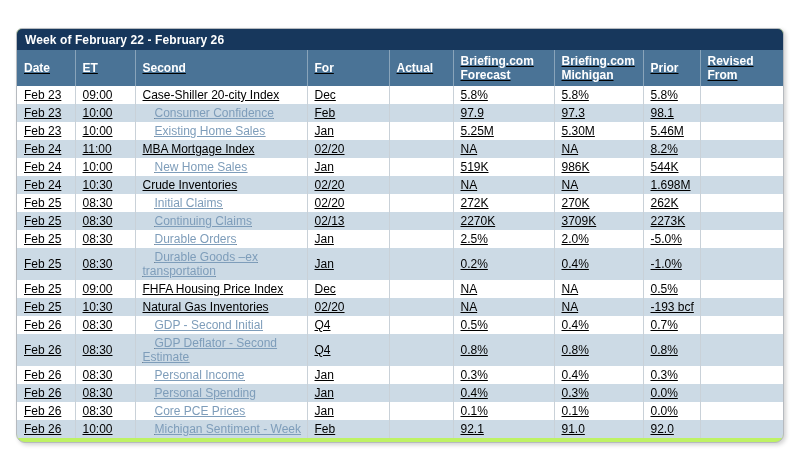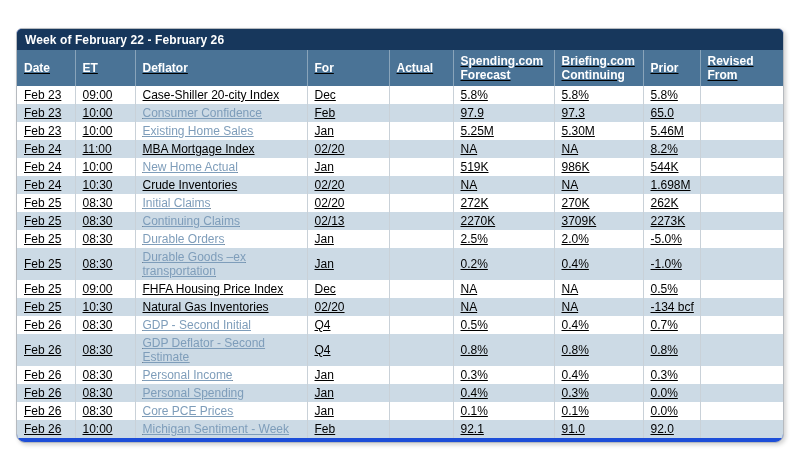--- a/index.html
+++ b/index.html
@@ -15,21 +15,21 @@
     width: 800px;
     height: 467px;
     background: #ffffff;
     overflow: hidden;
   }
   .calendar-panel {
     position: absolute;
     left: 16px;
     top: 28px;
     width: 766px;
-    background: #1d4ed8;
+    background: #bef264;
     border: 1px solid #b6babf;
     border-radius: 6px 6px 9px 9px;
     box-shadow: 2px 2px 4px rgba(0,0,0,0.18);
     overflow: hidden;
     padding-bottom: 4px;
   }
   .title-bar {
     background: var(--title-bar, #17375c);
     color: #ffffff;
     font-size: 12px;
@@ -64,20 +64,21 @@
     line-height: 14px;
     border-right: 1px solid #c9d1d8;
     overflow: hidden;
   }
   tbody td:last-child { border-right: none; }
   tbody tr.alt td { background: var(--row-shaded, #ccdae5); }
   a.release-link {
     color: var(--link, #7e9dba);
     text-decoration: underline;
     cursor: pointer;
+    margin-left: 12px;
   }
 </style>
 </head>
 <body>
 
 <div class="page">
   <div class="calendar-panel">
     <div class="title-bar">
       <span>Week of February 22 - February 26</span>
     </div>
@@ -90,25 +91,25 @@
           <col style="width:64px">
           <col style="width:101px">
         <col style="width:89px">
           <col style="width:57px">
           <col style="width:85px">
       </colgroup>
       <thead>
         <tr id="header-row">
             <th>Date</th>
             <th>ET</th>
-            <th>Deflator</th>
+            <th>Second</th>
             <th>For</th>
             <th>Actual</th>
-            <th>Spending.com Forecast</th>
-            <th>Briefing.com Continuing</th>
+            <th>Briefing.com Forecast</th>
+            <th>Briefing.com Michigan</th>
             <th>Prior</th>
             <th>Revised From</th>
           </tr>
       </thead>
       <tbody id="table-body">
           <tr>
             <td>Feb 23</td>
             <td>09:00</td>
             <td><span>Case-Shiller 20-city Index</span></td>
             <td>Dec</td>
@@ -119,21 +120,21 @@
             <td></td>
           </tr>
           <tr class="alt">
             <td>Feb 23</td>
             <td>10:00</td>
             <td><a class="release-link" href="#">Consumer Confidence</a></td>
             <td>Feb</td>
             <td></td>
             <td>97.9</td>
             <td>97.3</td>
-            <td>65.0</td>
+            <td>98.1</td>
             <td></td>
           </tr>
           <tr>
             <td>Feb 23</td>
             <td>10:00</td>
             <td><a class="release-link" href="#">Existing Home Sales</a></td>
             <td>Jan</td>
             <td></td>
             <td>5.25M</td>
             <td>5.30M</td>
@@ -147,21 +148,21 @@
             <td>02/20</td>
             <td></td>
             <td>NA</td>
             <td>NA</td>
             <td>8.2%</td>
             <td></td>
           </tr>
           <tr>
             <td>Feb 24</td>
             <td>10:00</td>
-            <td><a class="release-link" href="#">New Home Actual</a></td>
+            <td><a class="release-link" href="#">New Home Sales</a></td>
             <td>Jan</td>
             <td></td>
             <td>519K</td>
             <td>986K</td>
             <td>544K</td>
             <td></td>
           </tr>
           <tr class="alt">
             <td>Feb 24</td>
             <td>10:30</td>
@@ -229,21 +230,21 @@
             <td></td>
           </tr>
           <tr class="alt">
             <td>Feb 25</td>
             <td>10:30</td>
             <td><span>Natural Gas Inventories</span></td>
             <td>02/20</td>
             <td></td>
             <td>NA</td>
             <td>NA</td>
-            <td>-134 bcf</td>
+            <td>-193 bcf</td>
             <td></td>
           </tr>
           <tr>
             <td>Feb 26</td>
             <td>08:30</td>
             <td><a class="release-link" href="#">GDP - Second Initial</a></td>
             <td>Q4</td>
             <td></td>
             <td>0.5%</td>
             <td>0.4%</td>

